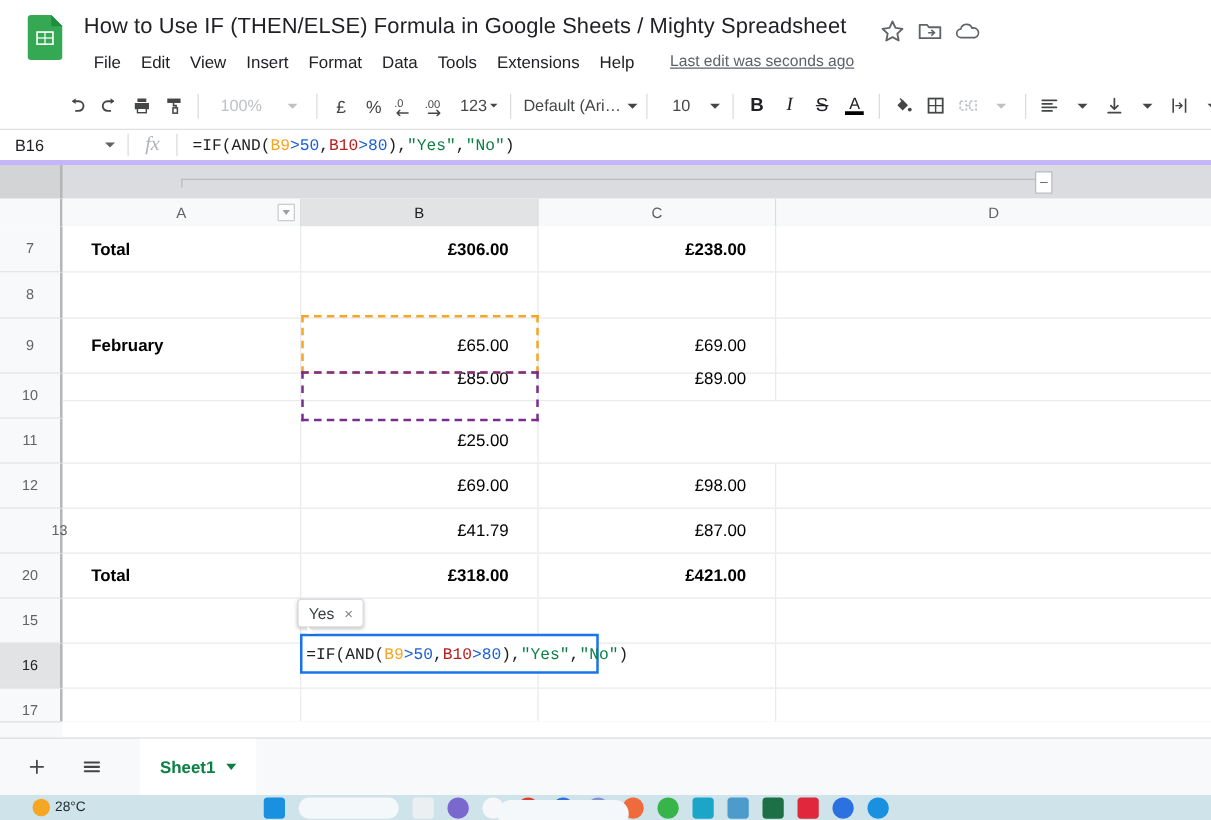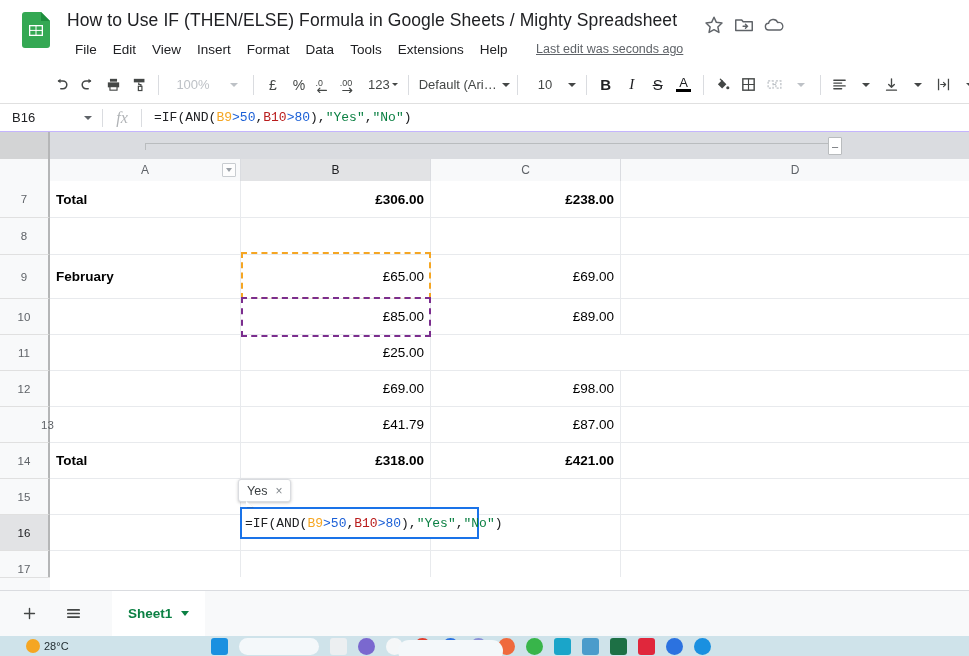--- a/index.html
+++ b/index.html
@@ -79,21 +79,21 @@
     width: 0; height: 0; border-left: 3.5px solid transparent;
     border-right: 3.5px solid transparent; border-top: 3.5px solid #444746;
     margin-left: 2px; flex: none;
   }
   #font-box { width: 96px; justify-content: space-between; }
   #size-box { width: 56px; justify-content: space-between; }
 
   
   #formulabar {
     position: absolute; left: 0; top: 104px; width: 969px; height: 28px;
-    background: #fff; border-bottom: 1px solid #c4b5fd;
+    background: #fff; border-bottom: 4px solid #c4b5fd;
     display: flex; align-items: center;
   }
   #namebox {
     width: 102px; height: 28px; display: flex; align-items: center;
     padding-left: 12px; font-size: 13px; color: #202124;
     position: relative; cursor: pointer;
   }
   #namebox .caret {
     position: absolute; right: 10px; top: 12px; border-top-color: #5f6368;
   }
@@ -170,21 +170,21 @@
   }
   .rowh.active { background: #e2e3e5; color: #202124; }
   .gridrow {
     position: absolute; left: 50px; width: 919px;
     border-bottom: 1px solid #e8eaed;
   }
   .cell {
     position: absolute; top: 0; height: 100%;
     border-right: 1px solid #e8eaed;
     display: flex; align-items: center;
-    font-size: 13.5px; color: #000; padding: 0 6px;
+    font-size: 13.5px; color: #000; padding: 0 23px;
     overflow: hidden; white-space: nowrap;
   }
   .cell.num { justify-content: flex-end; text-align: right; }
   .cell.bold { font-weight: bold; }
   #grid-bottom-fill {
     position: absolute; left: 0; top: 396px; width: 969px; height: 14px;
     background: #f8f9fa; border-top: 1px solid #e0e0e0;
   }
   #grid-bottom-fill-white {
     position: absolute; left: 50px; top: 396px; width: 919px; height: 14px;
@@ -518,21 +518,21 @@
       </div>
       <div class="gridrow" style="top: 74px; height: 44px;">
         <div class="cell bold" style="left: 0px; width: 191px;">February</div>
         <div class="cell num" style="left: 191px; width: 190px;">£65.00</div>
         <div class="cell num" style="left: 381px; width: 190px;">£69.00</div>
         <div class="cell" style="left: 571px; width: 348px; border-right: none;"></div>
       </div>
       <div class="rowh" style="top: 118px; height: 36px;">
         <span>10</span>
       </div>
-      <div class="gridrow" style="top: 118px; height: 36px;">
+      <div class="gridrow" style="top: 104px; height: 36px;">
         <div class="cell" style="left: 0px; width: 191px;"></div>
         <div class="cell num" style="left: 191px; width: 190px;">£85.00</div>
         <div class="cell num" style="left: 381px; width: 190px;">£89.00</div>
         <div class="cell" style="left: 571px; width: 348px; border-right: none;"></div>
       </div>
       <div class="rowh" style="top: 154px; height: 36px;">
         <span>11</span>
       </div>
       <div class="gridrow" style="top: 154px; height: 36px;">
         <div class="cell" style="left: 0px; width: 191px;"></div>
@@ -551,21 +551,21 @@
       <div class="rowh" style="top: 226px; height: 36px; padding-left: 47px;">
         <span>13</span>
       </div>
       <div class="gridrow" style="top: 226px; height: 36px;">
         <div class="cell" style="left: 0px; width: 191px;"></div>
         <div class="cell num" style="left: 191px; width: 190px;">£41.79</div>
         <div class="cell num" style="left: 381px; width: 190px;">£87.00</div>
         <div class="cell" style="left: 571px; width: 348px; border-right: none;"></div>
       </div>
       <div class="rowh" style="top: 262px; height: 36px;">
-        <span>14</span>
+        <span>20</span>
       </div>
       <div class="gridrow" style="top: 262px; height: 36px;">
         <div class="cell bold" style="left: 0px; width: 191px;">Total</div>
         <div class="cell num bold" style="left: 191px; width: 190px;">£318.00</div>
         <div class="cell num bold" style="left: 381px; width: 190px;">£421.00</div>
         <div class="cell" style="left: 571px; width: 348px; border-right: none;"></div>
       </div>
       <div class="rowh" style="top: 298px; height: 36px;">
         <span>15</span>
       </div>

